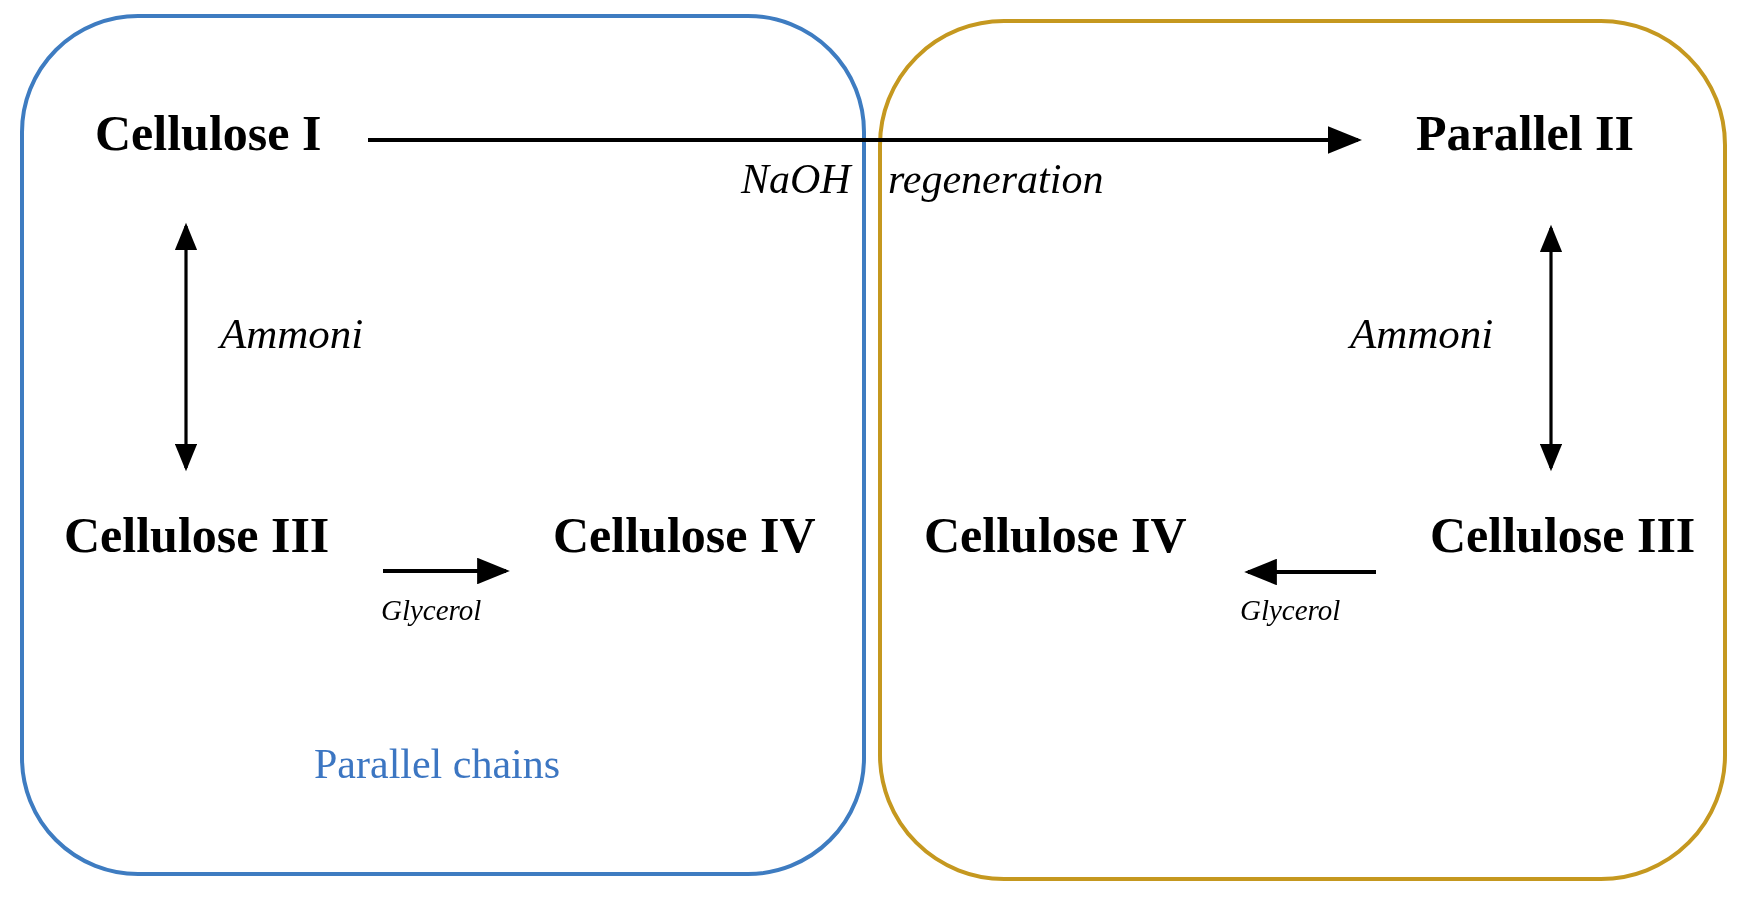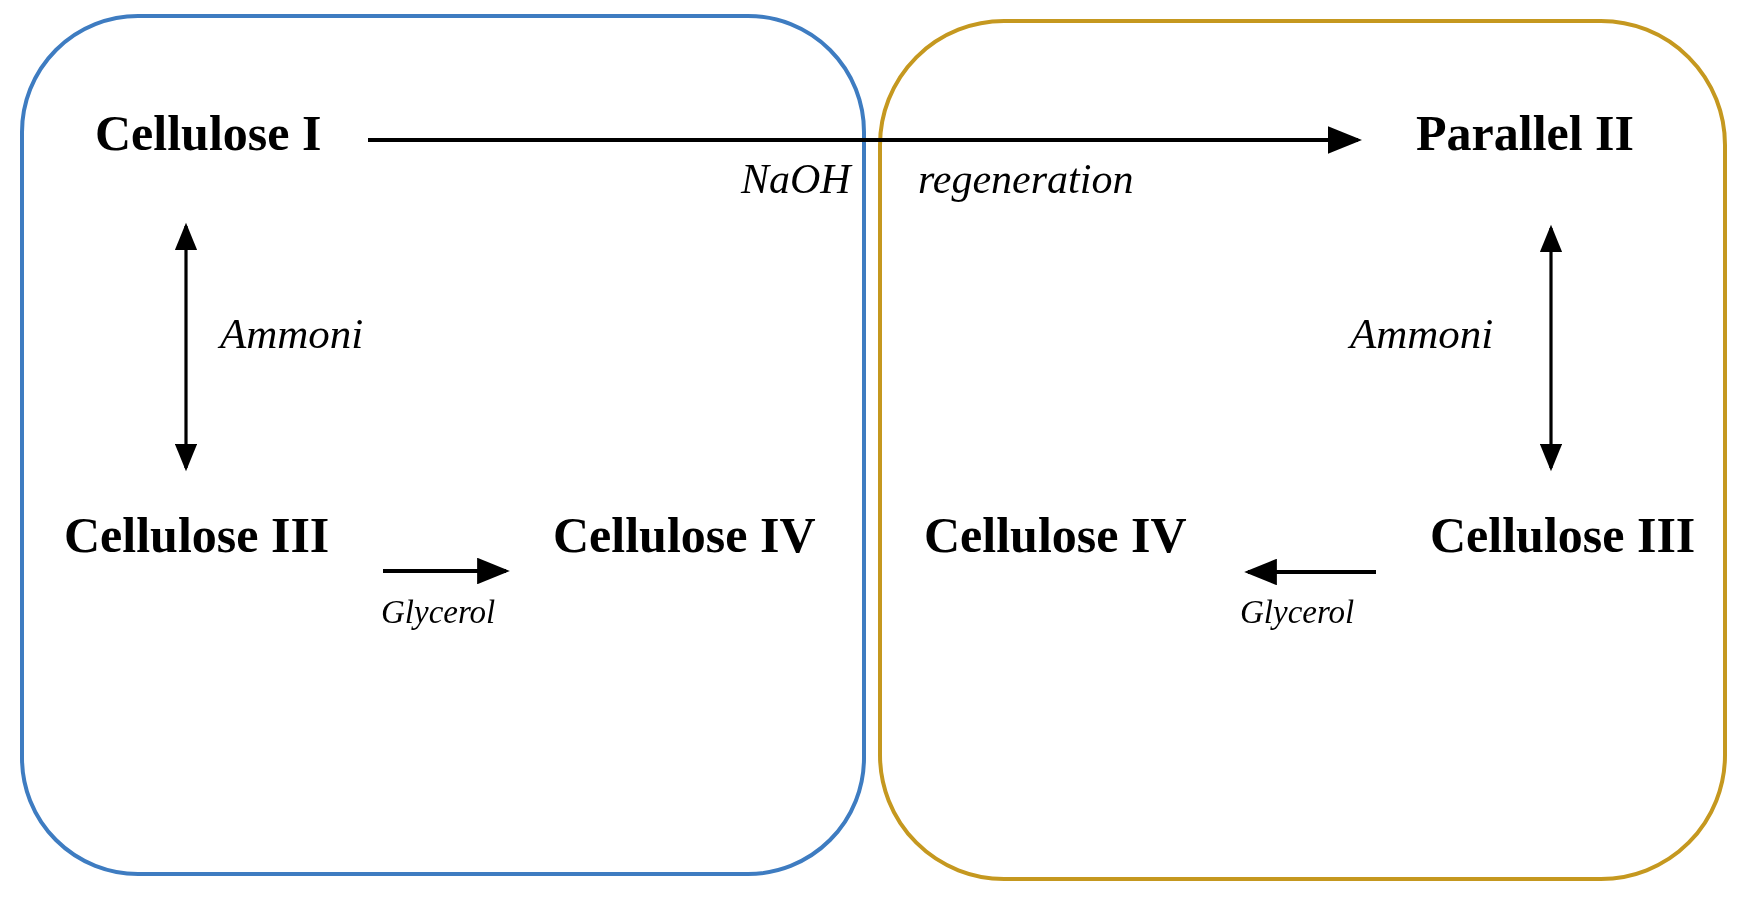--- a/index.html
+++ b/index.html
@@ -23,21 +23,21 @@
     border-radius:118px;
   }
   .region.antiparallel{
     left:878px;top:19px;width:849px;height:862px;
     border-color:var(--gold-border,#C5981F);
     border-radius:126px;
   }
   .txt{position:absolute;line-height:1;white-space:nowrap;color:#000;}
   .node{font-weight:700;font-size:50px;}
   .lbl{font-style:italic;font-size:42px;}
-  .lbl-sm{font-style:italic;font-size:33px;}
+  .lbl-sm{font-style:italic;font-size:29px;}
   .region-label{font-size:42px;}
   .region-label.parallel-lbl{color:var(--blue-text,#3C76C2);}
   .region-label.antiparallel-lbl{color:var(--gold-text,#C2911C);}
   svg.arrows{position:absolute;left:0;top:0;width:1743px;height:898px;pointer-events:none;}
 </style>
 </head>
 <body>
 
 <div class="canvas">
 
@@ -58,20 +58,21 @@
   </svg>
 
   <div class="txt node" style="left:95px;top:108px;">Cellulose I</div>
   <div class="txt node" style="left:1416px;top:108px;">Parallel II</div>
   <div class="txt node" style="left:64px;top:510px;">Cellulose III</div>
   <div class="txt node" style="left:553px;top:510px;">Cellulose IV</div>
   <div class="txt node" style="left:924px;top:510px;">Cellulose IV</div>
   <div class="txt node" style="left:1430px;top:510px;">Cellulose III</div>
 
   <div class="txt lbl" style="left:741px;top:158px;">NaOH</div>
-  <div class="txt lbl" style="left:918px;top:158px;">regeneration</div>
+  <div class="txt lbl" style="left:888px;top:158px;">regeneration</div>
   <div class="txt lbl" style="left:220px;top:312px;font-size:43px;">Ammoni</div>
   <div class="txt lbl" style="left:1350px;top:312px;font-size:43px;">Ammoni</div>
   <div class="txt lbl-sm" style="left:381px;top:596px;">Glycerol</div>
   <div class="txt lbl-sm" style="left:1240px;top:596px;">Glycerol</div>
 
+  <div class="txt region-label parallel-lbl" style="left:314px;top:743px;">Parallel chains</div>
 
 </div>
 
 </body></html>

